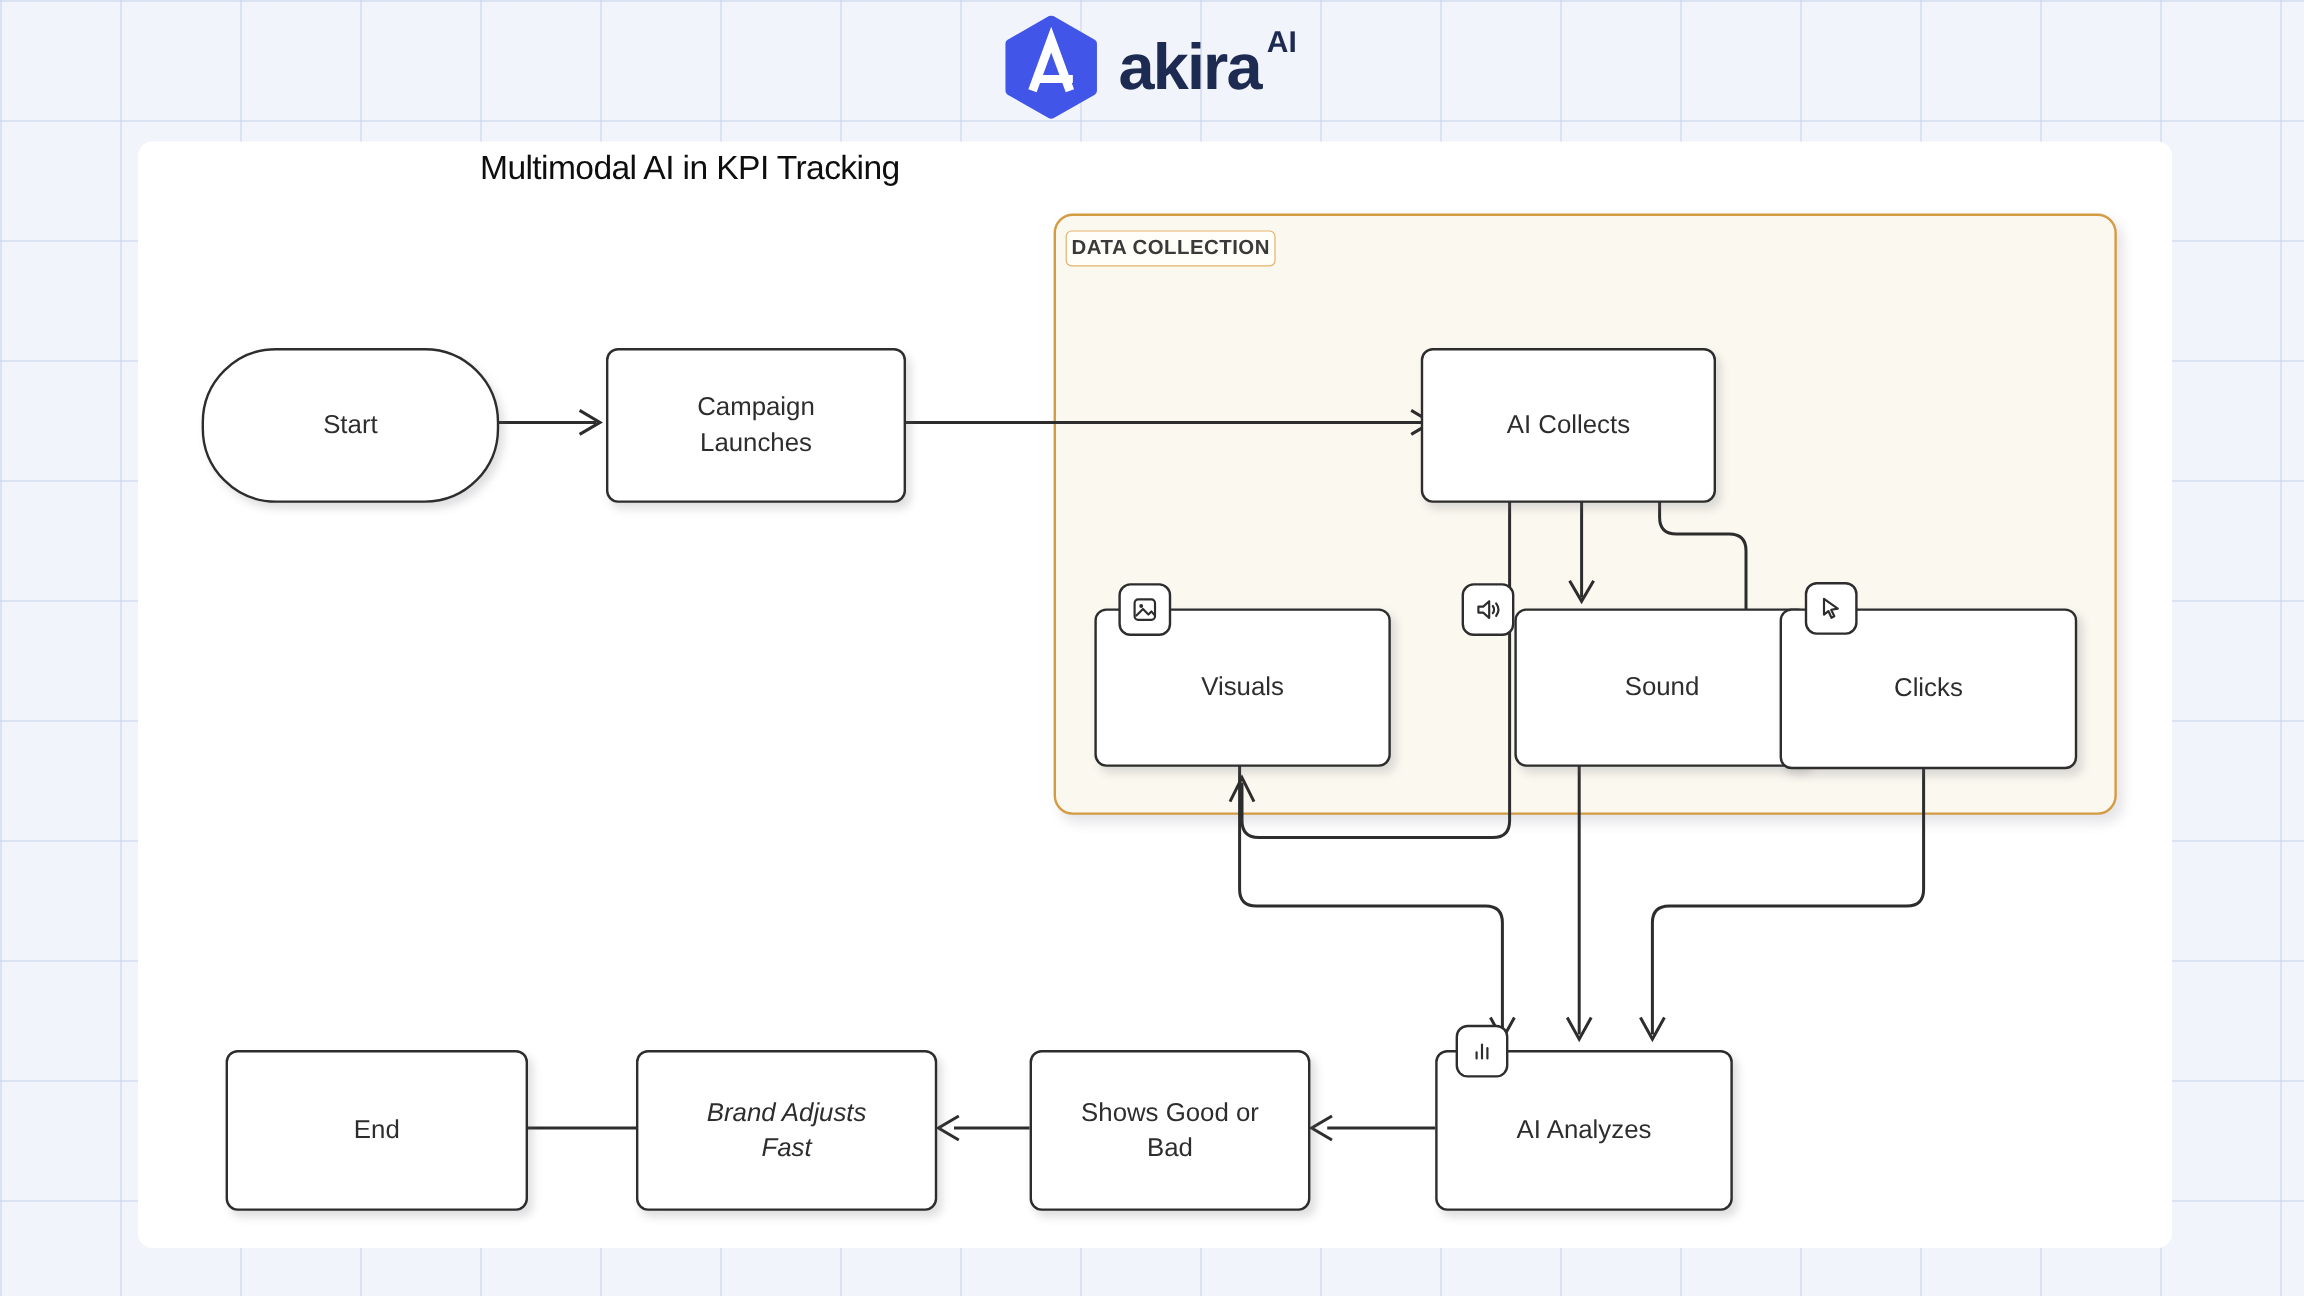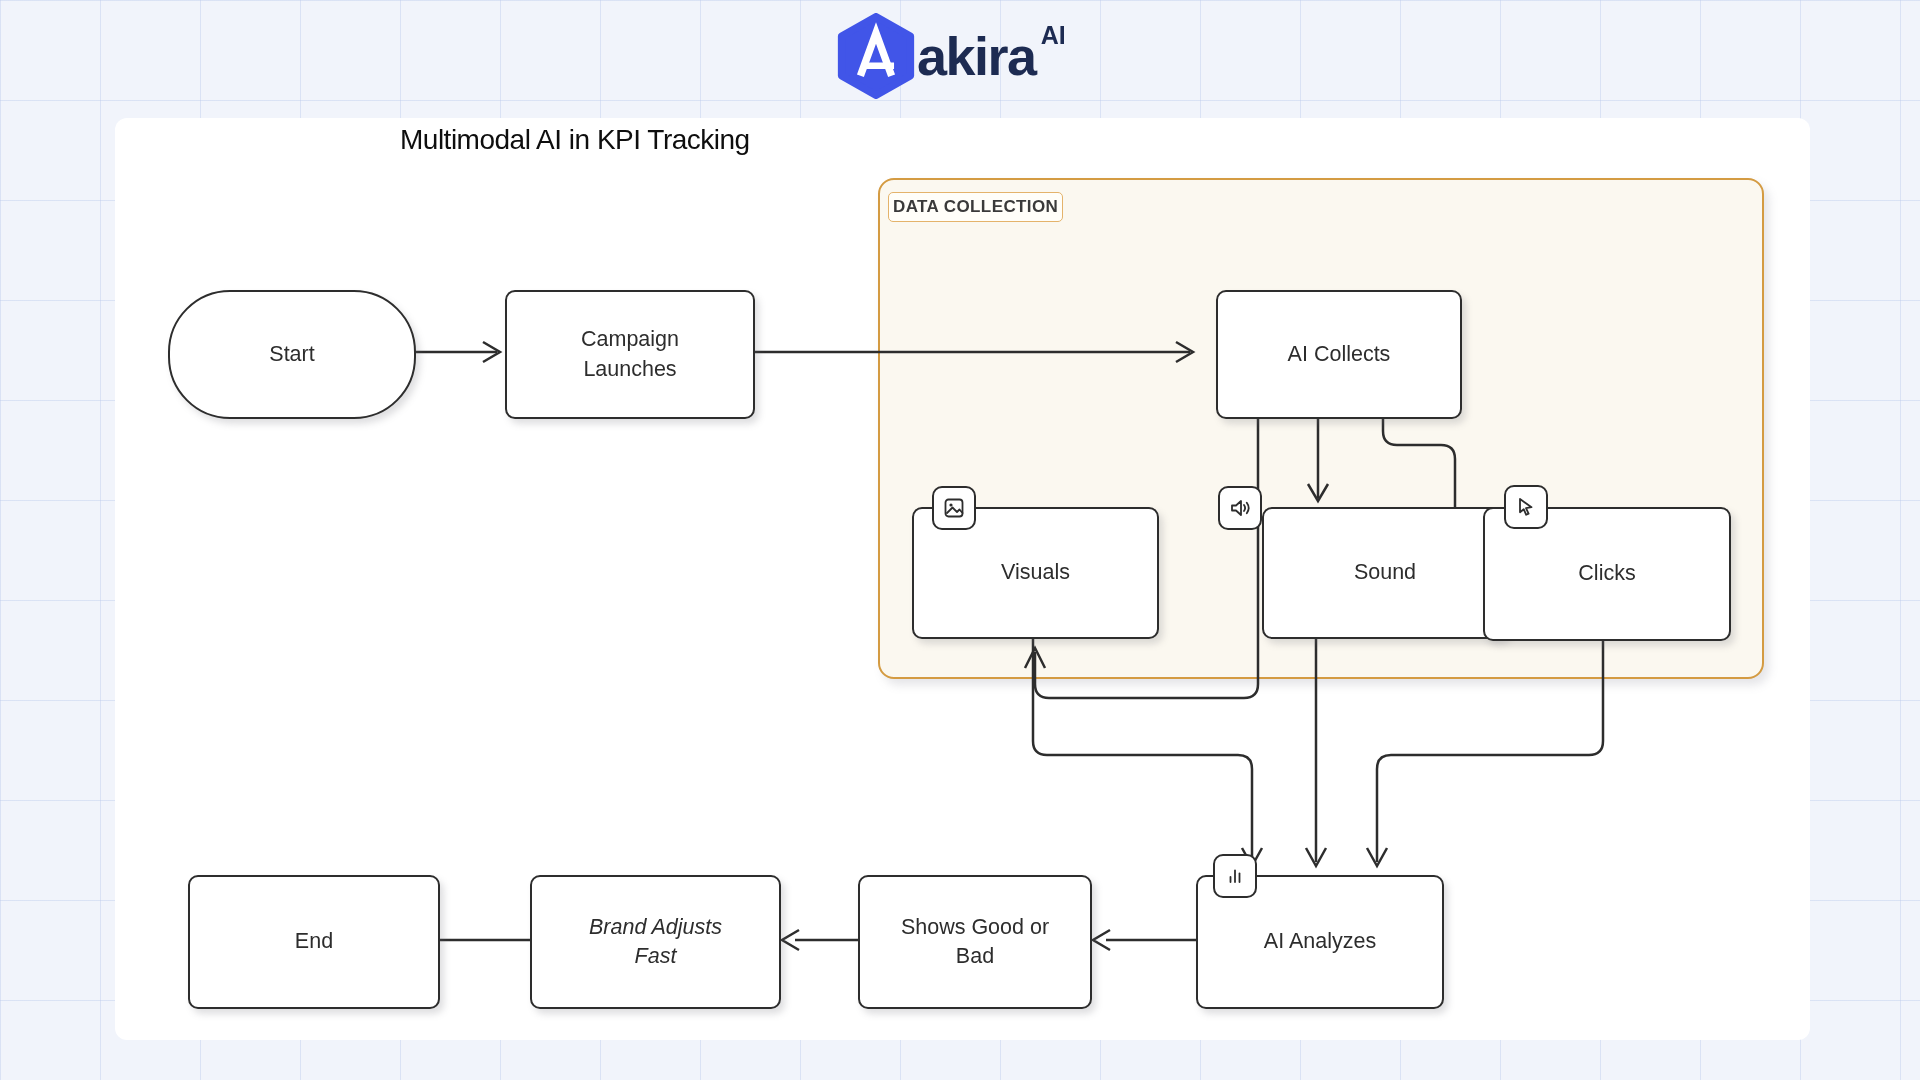--- a/index.html
+++ b/index.html
@@ -12,21 +12,21 @@
     background-size:100px 100px;
     font-family:"Liberation Sans", sans-serif;
   }
   .panel{
     position:absolute;left:115px;top:118px;width:1695px;height:922px;
     background:#ffffff;border-radius:12px;
   }
   
   .logo{
     position:absolute;left:835px;top:12px;height:88px;
-    display:flex;align-items:center;z-index:20;cursor:pointer;
+    display:flex;align-items:center;gap:15px;z-index:20;cursor:pointer;
   }
   .logo-hex{width:82px;height:86px;display:block;}
   .logo-word{
     font-size:54px;font-weight:bold;color:#1d2b52;letter-spacing:-1.5px;
     line-height:1;display:flex;align-items:flex-start;
   }
   .logo-sup{font-size:25px;font-weight:bold;color:#1d2b52;letter-spacing:0;
     margin-left:5px;transform:translateY(-6px);}
   
   .title{
@@ -51,21 +51,21 @@
   
   .node{
     position:absolute;background:#ffffff;border:2.5px solid #2d2d2d;border-radius:10px;
     box-shadow:4px 5px 7px rgba(110,110,120,.22);
     display:flex;align-items:center;justify-content:center;text-align:center;
     font-size:21.5px;color:#2d2d2d;z-index:10;line-height:1.35;
   }
   .node .lbl{display:block;}
   .node-start   {left:168px; top:290px; width:244px;height:125px;border-radius:62px;}
   .node-campaign{left:505px; top:290px; width:246px;height:125px;}
-  .node-collects{left:1216px;top:290px; width:242px;height:125px;}
+  .node-collects{left:1184px;top:290px; width:242px;height:125px;}
   .node-visuals {left:912px; top:507px; width:243px;height:128px;}
   .node-sound   {left:1262px;top:507px; width:242px;height:128px;}
   .node-clicks  {left:1483px;top:507px; width:244px;height:130px;}
   .node-analyzes{left:1196px;top:875px; width:244px;height:130px;}
   .node-shows   {left:858px; top:875px; width:230px;height:130px;}
   .node-brand   {left:530px; top:875px; width:247px;height:130px;}
   .node-end     {left:160px; top:875px; width:248px;height:130px;margin-left:28px;}
   .node-campaign .lbl{max-width:150px;}
   .node-shows    .lbl{max-width:175px;}
   .node-brand    .lbl{max-width:165px;font-style:italic;}

